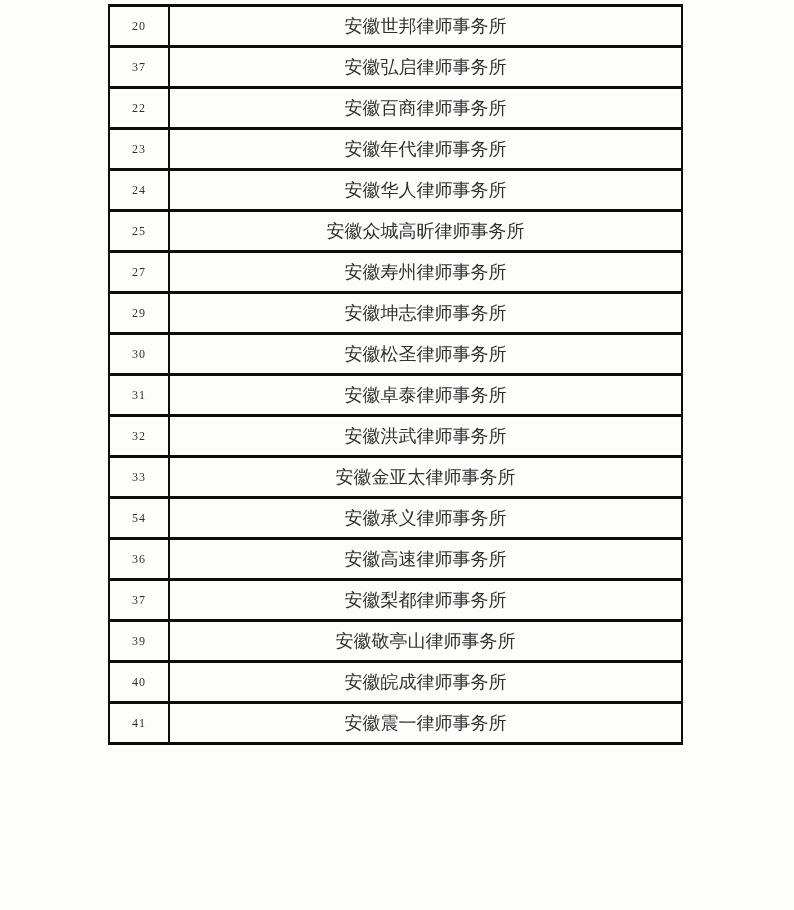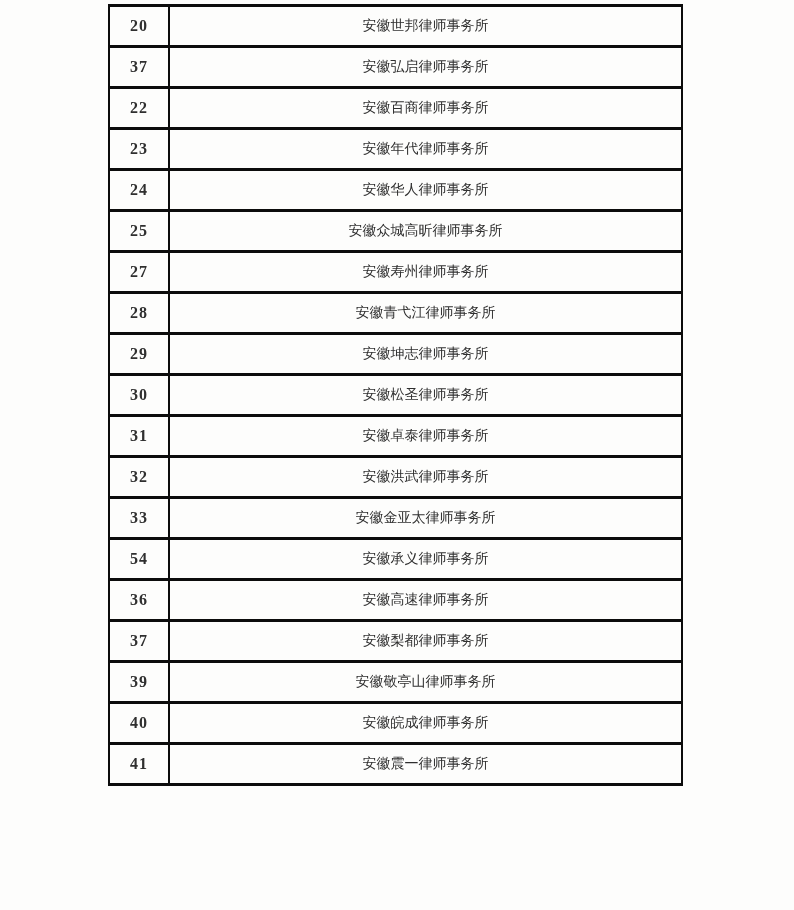--- a/index.html
+++ b/index.html
@@ -34,26 +34,25 @@
     border-bottom: 3px solid #0c0c0c;
     height: 38px;
     text-align: center;
     vertical-align: middle;
     color: #2f2f2f;
     padding: 0;
     overflow: hidden;
     white-space: nowrap;
   }
   td.num-cell {
-    font-size: 16px;
+    font-size: 12px;
     letter-spacing: 1px;
-    font-weight: bold;
   }
   td.name-cell {
-    font-size: 14px;
+    font-size: 18px;
   }
 </style>
 </head>
 <body>
 
 <div class="page">
   <table class="firm-table">
     <colgroup>
       <col style="width:60px">
       <col style="width:513px">
@@ -79,24 +78,20 @@
           <td class="num-cell">24</td>
           <td class="name-cell">安徽华人律师事务所</td>
         </tr>
         <tr>
           <td class="num-cell">25</td>
           <td class="name-cell">安徽众城高昕律师事务所</td>
         </tr>
         <tr>
           <td class="num-cell">27</td>
           <td class="name-cell">安徽寿州律师事务所</td>
-        </tr>
-        <tr>
-          <td class="num-cell">28</td>
-          <td class="name-cell">安徽青弋江律师事务所</td>
         </tr>
         <tr>
           <td class="num-cell">29</td>
           <td class="name-cell">安徽坤志律师事务所</td>
         </tr>
         <tr>
           <td class="num-cell">30</td>
           <td class="name-cell">安徽松圣律师事务所</td>
         </tr>
         <tr>

